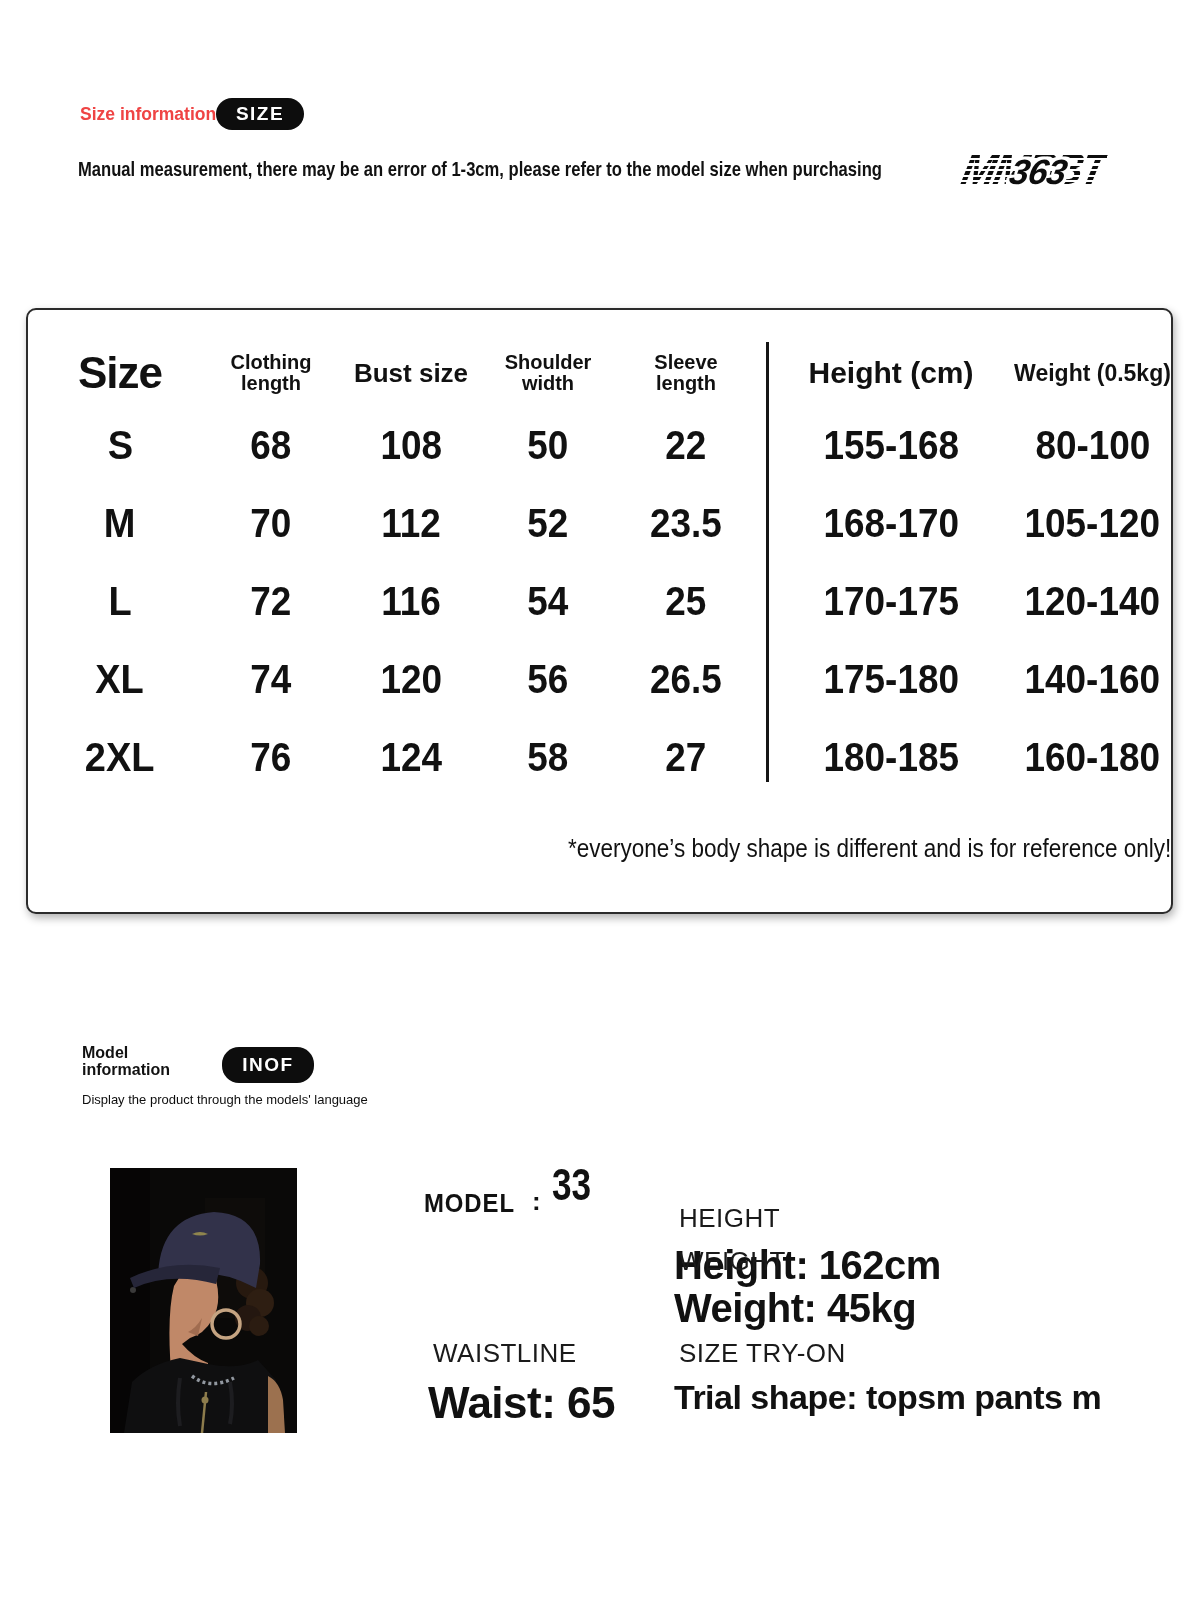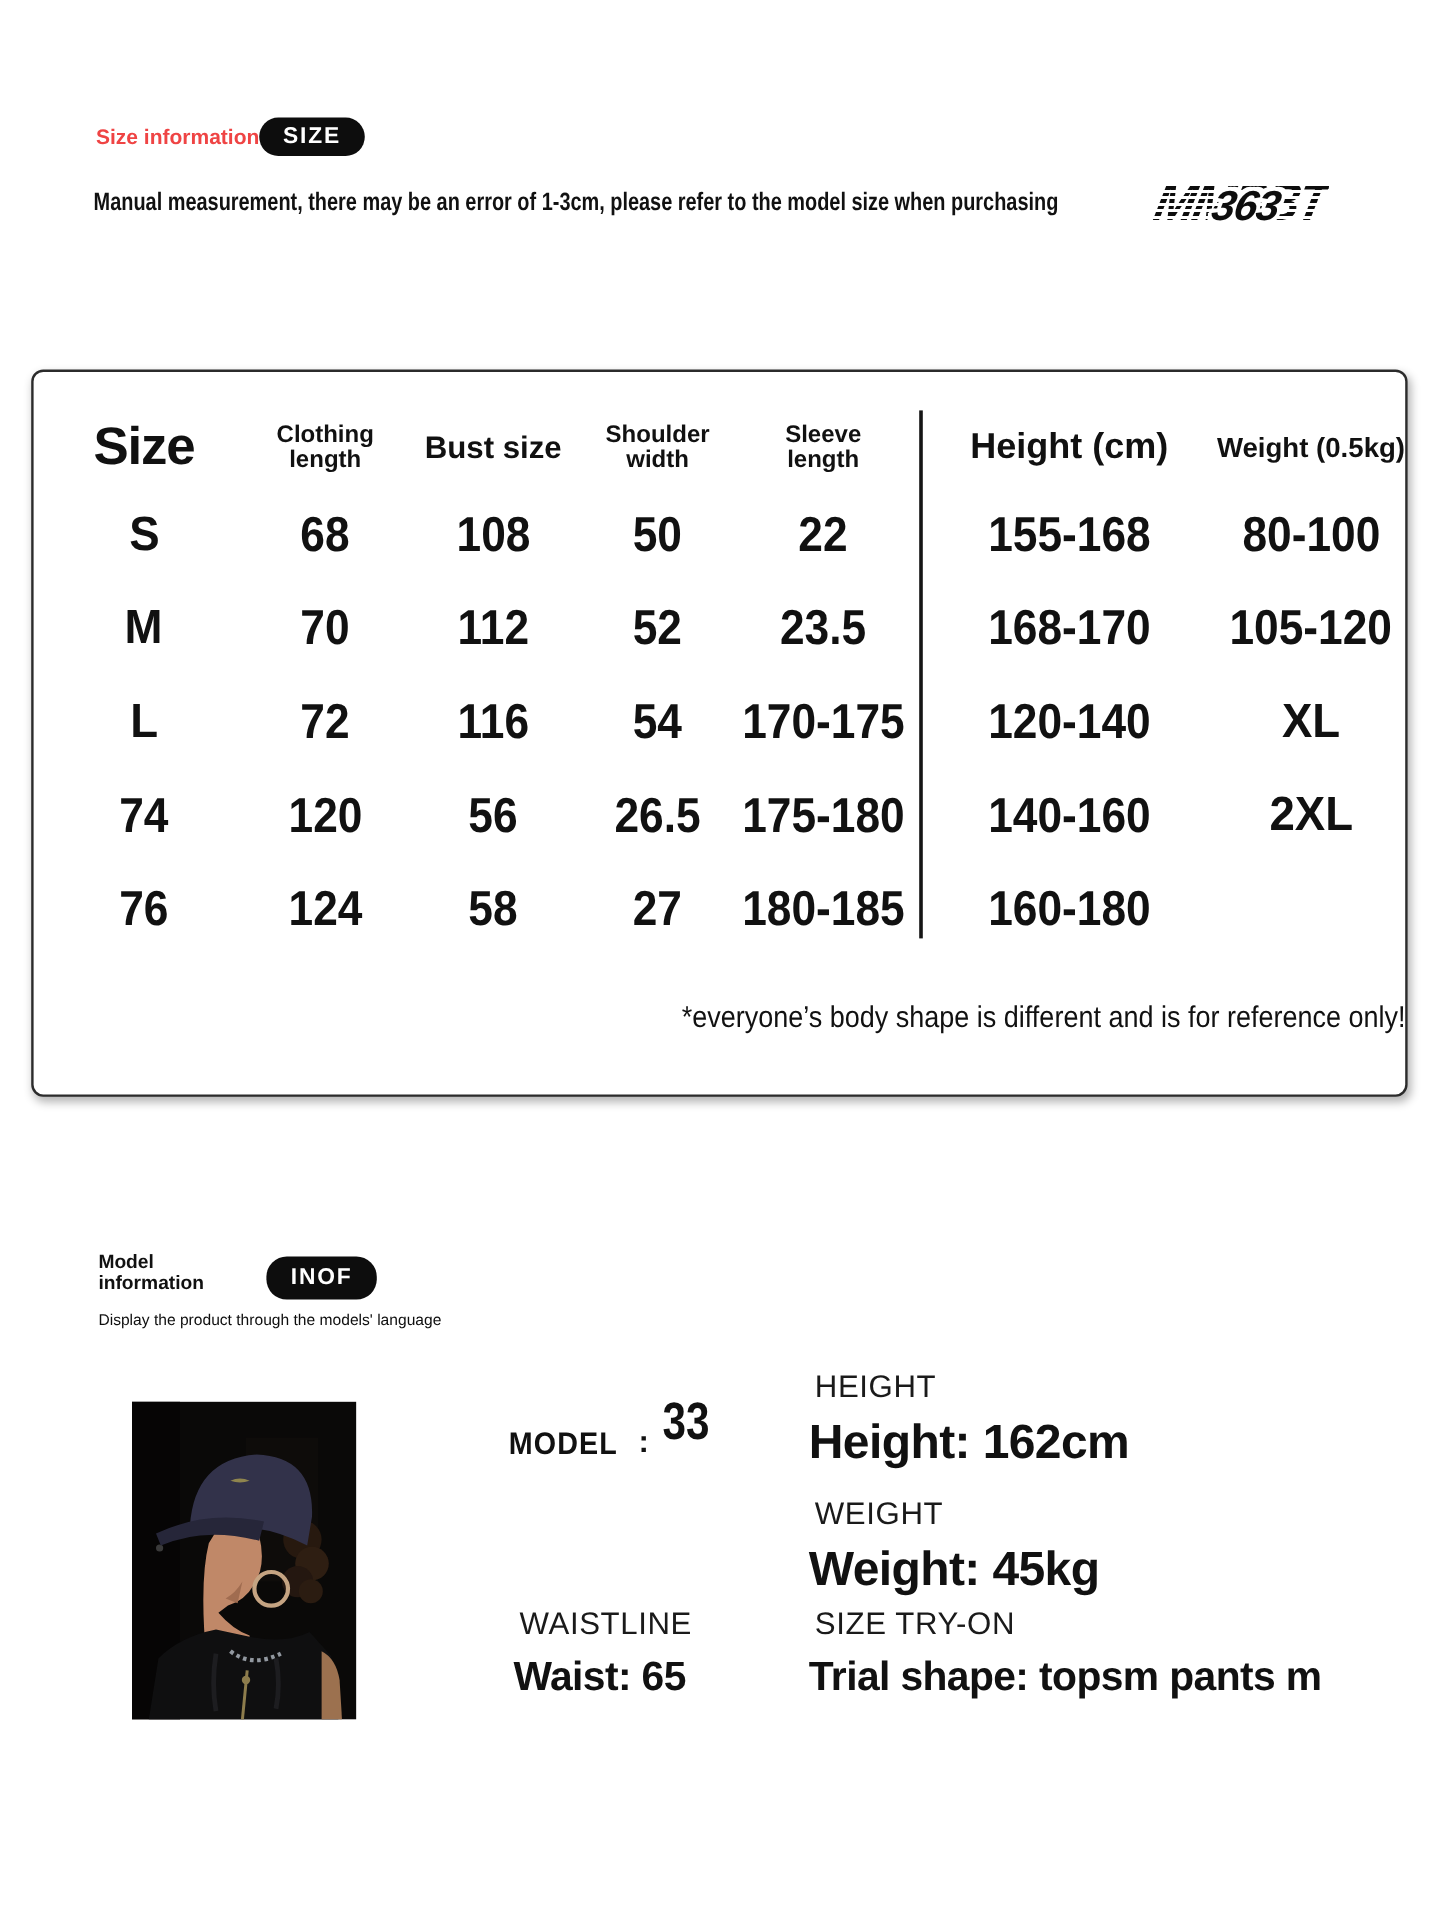--- a/index.html
+++ b/index.html
@@ -79,26 +79,26 @@
 
   .model-label { left:424px; top:1188px; font-size:26px; font-weight:bold; letter-spacing:1px; }
   .model-label span { display:inline-block; transform:scaleX(.92); transform-origin:left center; }
   .model-colon { left:532px; top:1186px; font-size:26px; font-weight:bold; }
   .model-number { left:552px; top:1160px; font-size:44px; font-weight:900; }
   .model-number span { display:inline-block; transform:scaleX(.8); transform-origin:left center; }
 
   .stat { position:absolute; }
   .stat .stat-label { font-size:26px; color:#1a1a1a; letter-spacing:.5px; padding-left:5px; }
   .stat .stat-value { font-weight:bold; margin-top:9px; letter-spacing:-.5px; white-space:nowrap; }
-  .stat-height   { left:674px; top:1140px; }
+  .stat-height   { left:674px; top:1203px; }
   .stat-weight   { left:674px; top:1246px; }
   .stat-waist    { left:428px; top:1338px; }
   .stat-tryon    { left:674px; top:1338px; }
   .stat-height .stat-value, .stat-weight .stat-value { font-size:40px; }
-  .stat-waist .stat-value { font-size:34px; }
+  .stat-waist .stat-value { font-size:44px; }
   .stat-tryon .stat-value { font-size:34px; }
 </style>
 </head>
 <body>
 
 <div class="canvas">
 
   <div class="abs sec-heading" style="left:80px; top:104px;">Size information</div>
   <div class="abs pill pill-size">
     <span>SIZE</span>
@@ -197,20 +197,23 @@
           <span>L</span>
         </div>
       <div class="cell v-num">
           <span>72</span>
         </div>
       <div class="cell v-num">
           <span>116</span>
         </div>
       <div class="cell v-num">
           <span>54</span>
+        </div>
+      <div class="cell v-num">
+          <span>25</span>
         </div>
       <div class="cell v-num">
           <span>170-175</span>
         </div>
       <div class="cell v-num">
           <span>120-140</span>
         </div>
 
       <div class="cell v-size">
           <span>XL</span>

